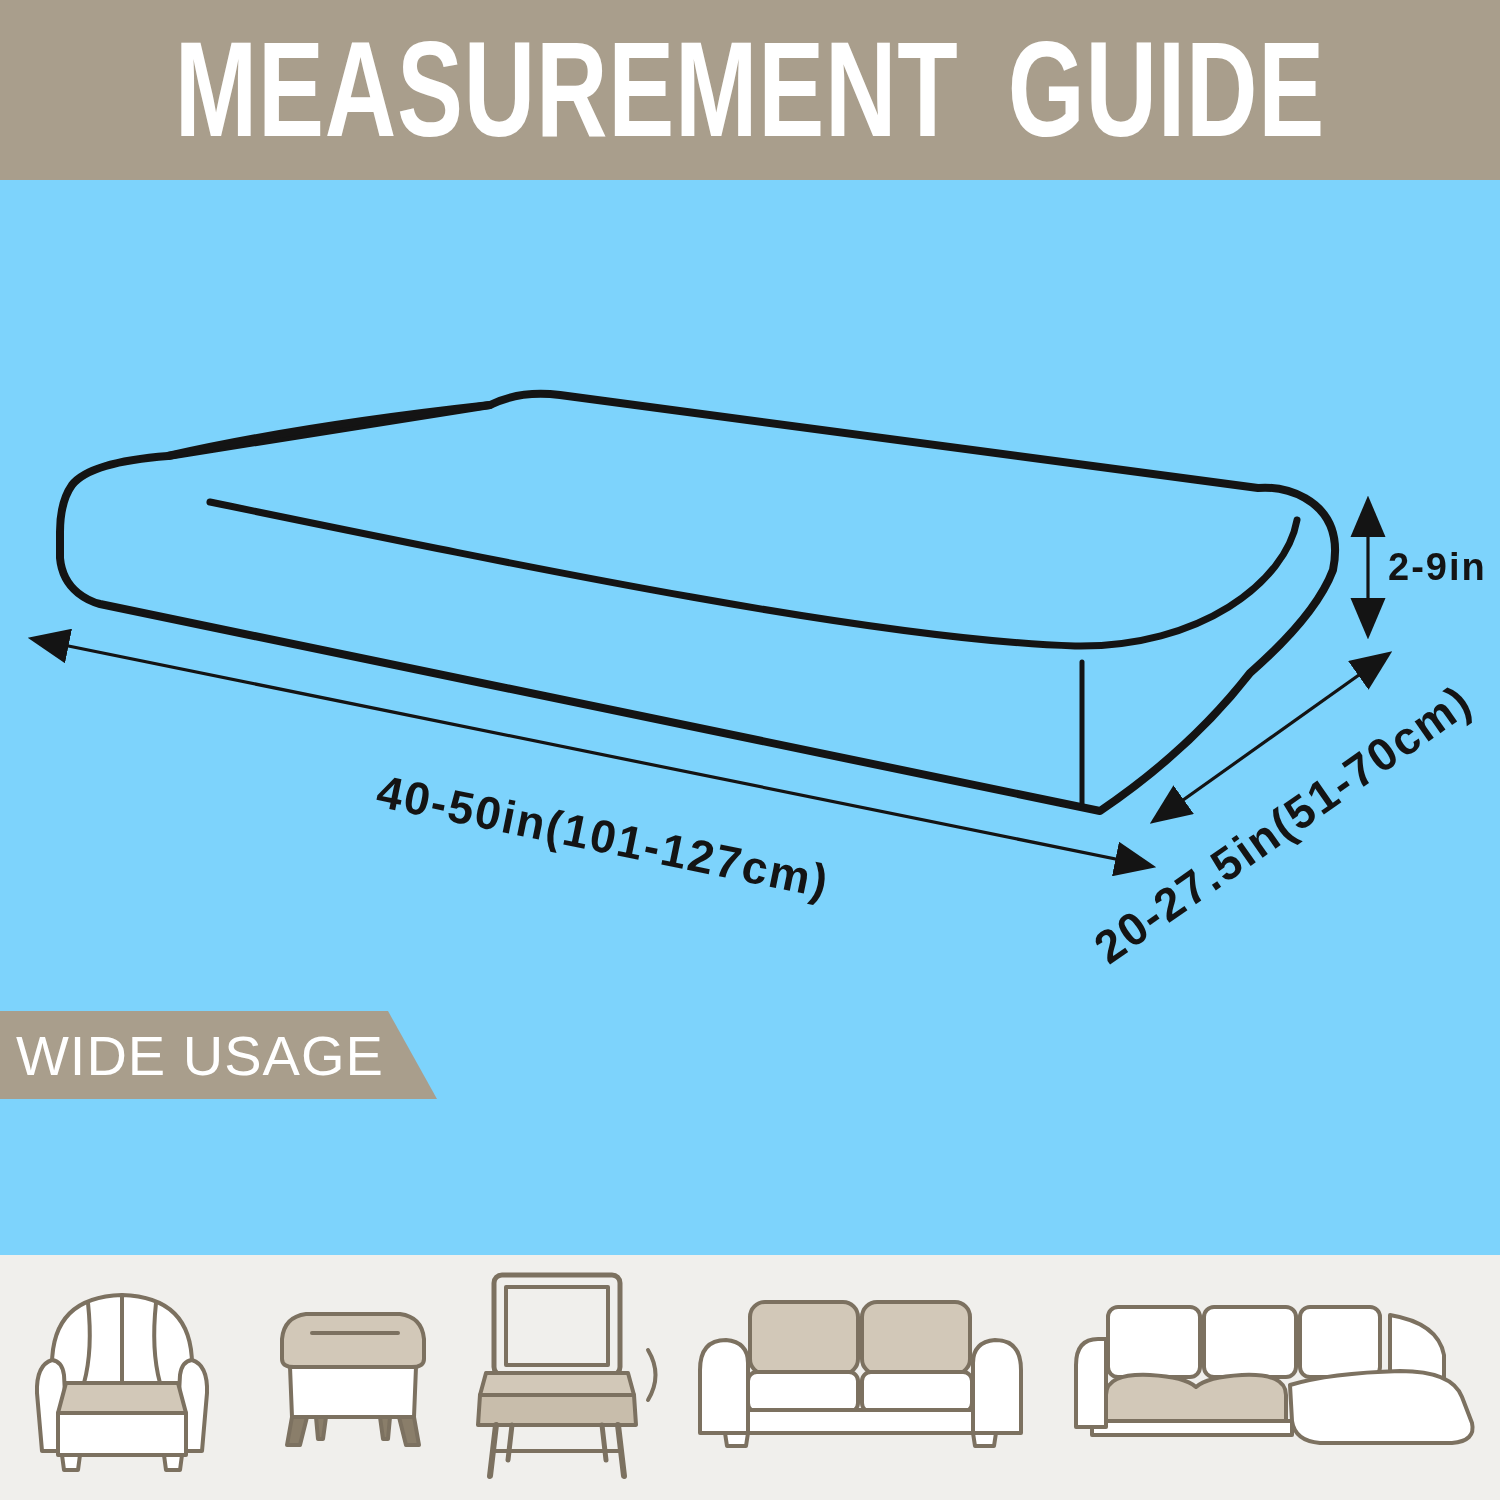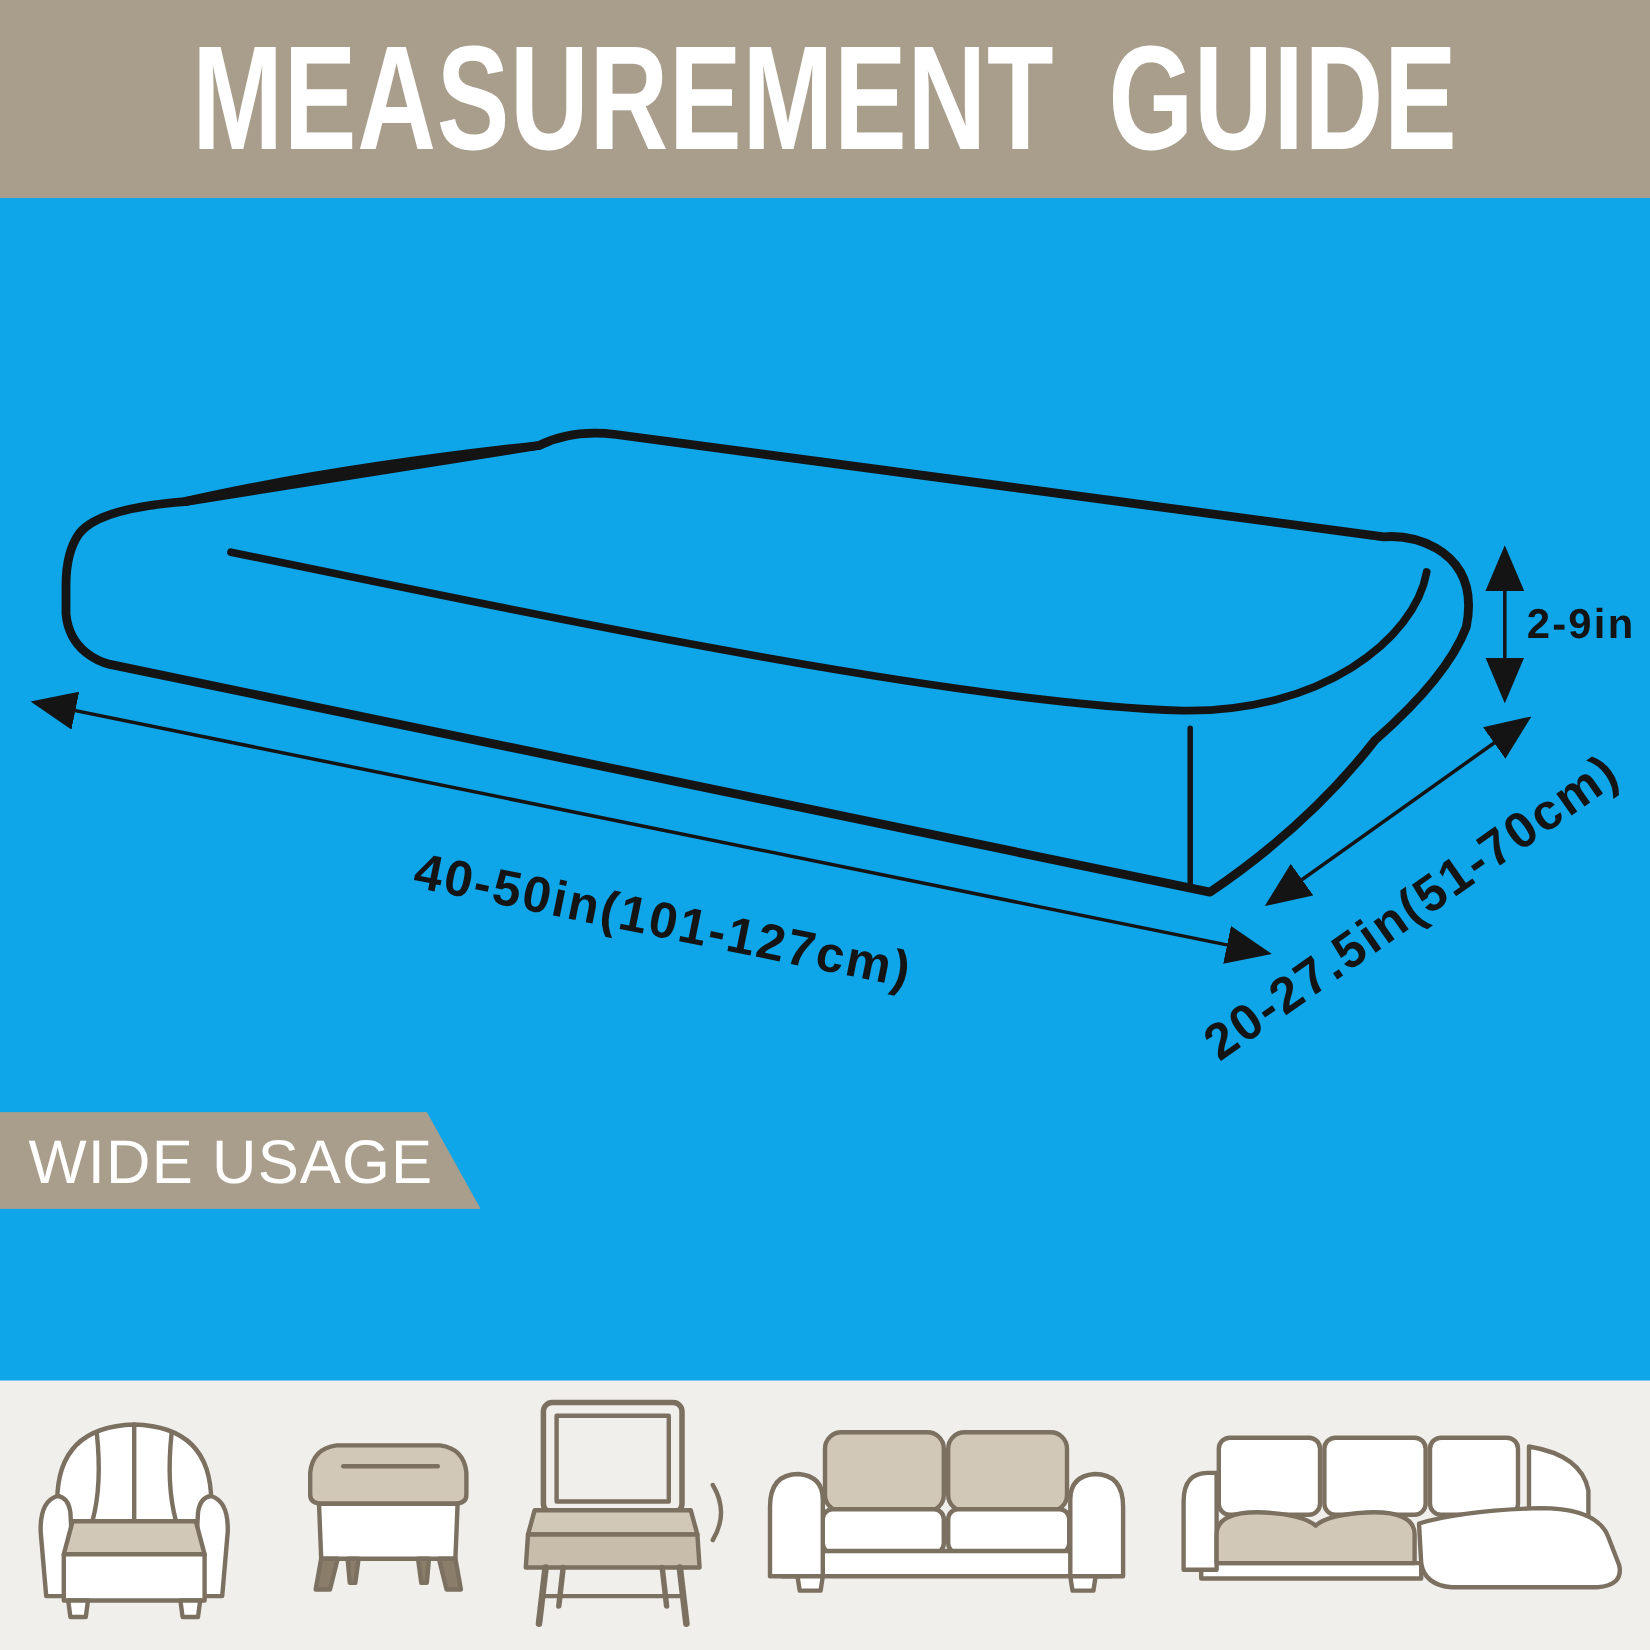--- a/index.html
+++ b/index.html
@@ -9,21 +9,21 @@
     --strip-bg:#f0efec;
     --outline:#7c7160;
     --cushion:#d2c8b8;
     --cushion-dark:#c8bdab;
     --leg:#8a7e6a;
     --text:#1c1c1c;
   }
   *{margin:0;padding:0;box-sizing:border-box;}
   html,body{background:#fff;}
   .canvas{
-    position:relative;width:1500px;height:1500px;background:#0ea5e9;
+    position:relative;width:1500px;height:1500px;background:#7dd3fc;
     overflow:hidden;font-family:"Liberation Sans",sans-serif;
   }
   
   .header{
     position:absolute;left:0;top:0;width:1500px;height:180px;
     background:var(--banner-bg);display:flex;align-items:center;justify-content:center;
   }
   .header-title{
     color:var(--banner-text);font-weight:bold;font-size:132px;line-height:180px;
     letter-spacing:1px;word-spacing:28px;white-space:nowrap;
@@ -43,21 +43,21 @@
   }
   
   .usage-banner{
     position:absolute;left:0;top:1011px;width:437px;height:88px;
     background:var(--banner-bg);
     clip-path:polygon(0 0,388px 0,437px 100%,0 100%);
     display:flex;align-items:center;
   }
   .usage-banner-label{
     color:var(--banner-text);font-size:56px;font-weight:400;letter-spacing:1px;
-    padding-left:26px;white-space:nowrap;
+    padding-left:16px;white-space:nowrap;
   }
   
   .usage-text{
     position:absolute;left:28px;top:1120px;width:1442px;
     color:var(--text);font-size:37px;line-height:56px;letter-spacing:-0.5px;
     overflow:hidden;
   }
   .usage-line1{white-space:nowrap;text-align:justify;text-align-last:justify;}
   .usage-line2{white-space:nowrap;}
   

